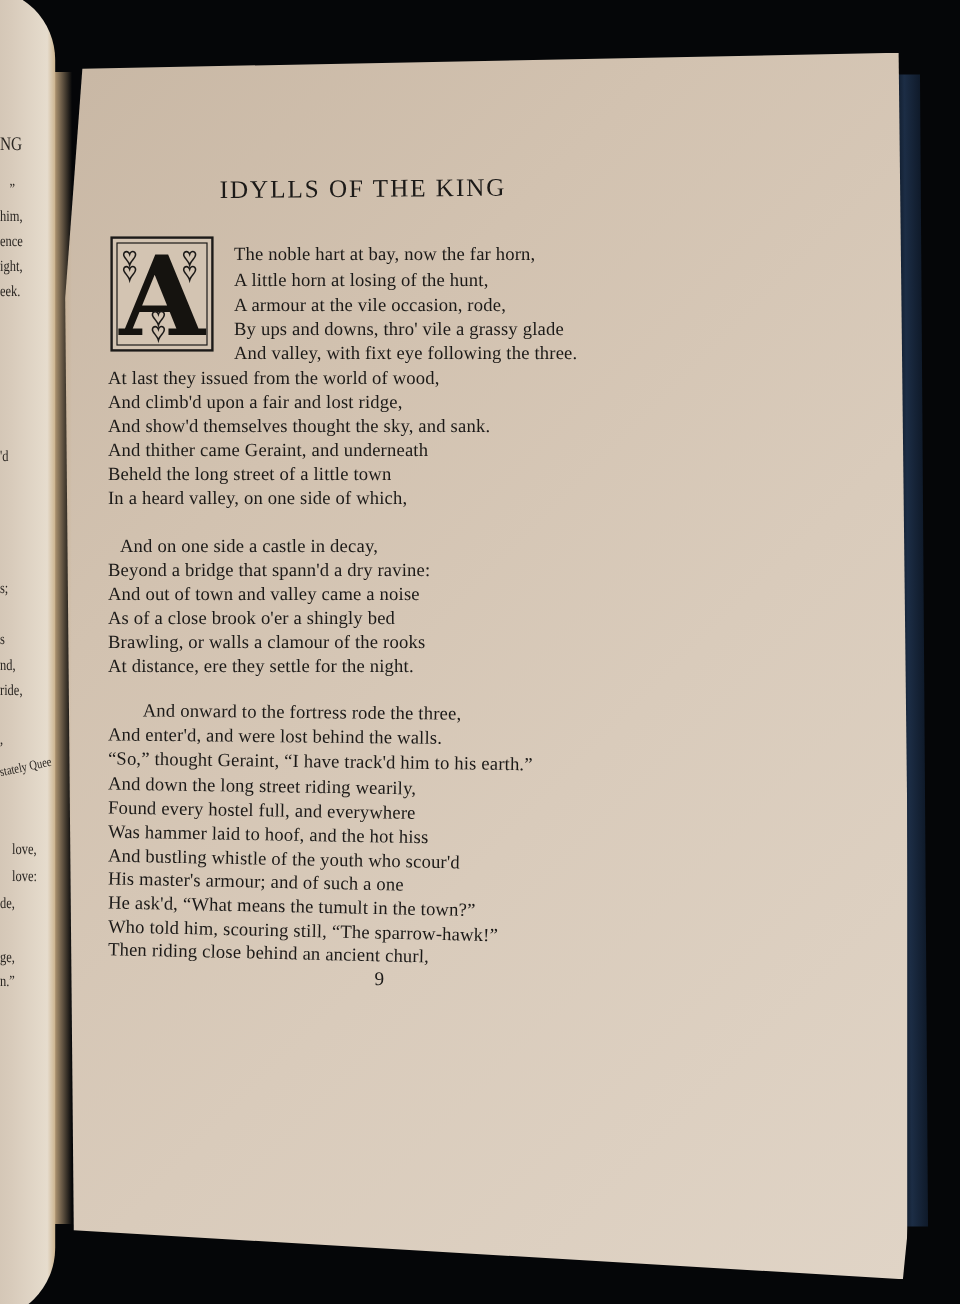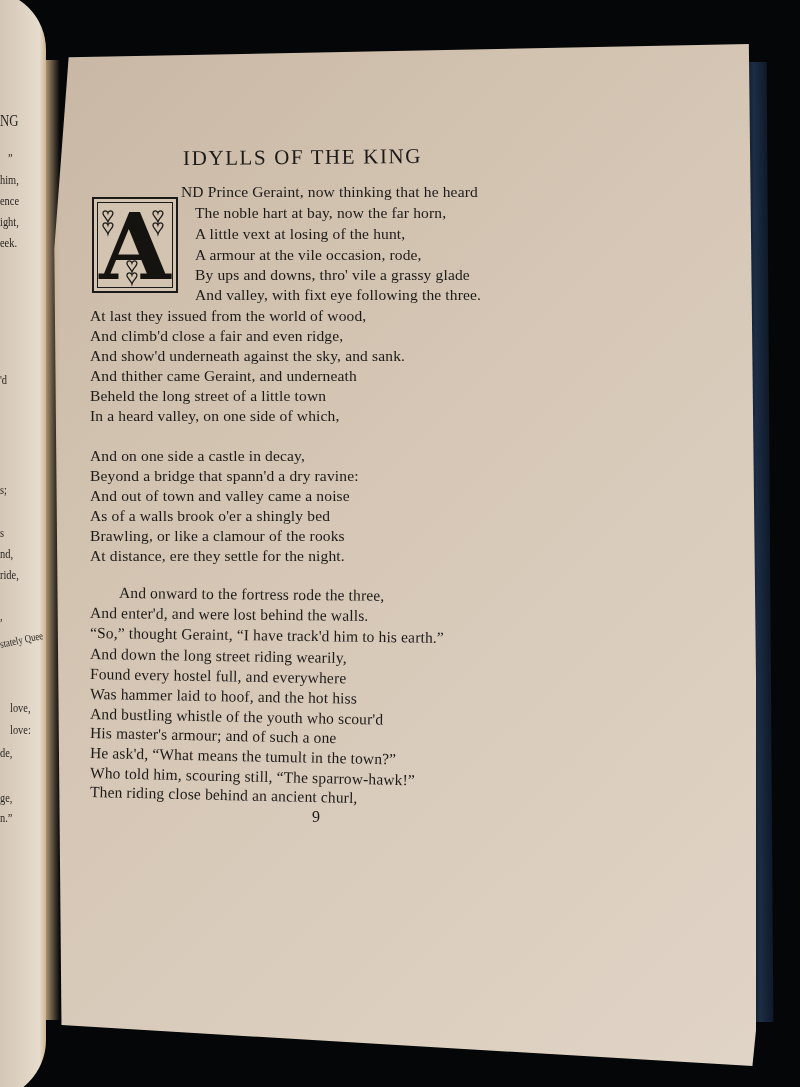--- a/index.html
+++ b/index.html
@@ -102,37 +102,36 @@
   <div class="dropcap">
     <span class="heart" style="left:8px;top:6px">♥</span>
     <span class="heart" style="left:8px;top:18px">♥</span>
     <span class="heart" style="left:58px;top:6px">♥</span>
     <span class="heart" style="left:58px;top:18px">♥</span>
     <div class="dropcap-letter">A</div>
     <span class="heart" style="left:32px;top:56px">♥</span>
     <span class="heart" style="left:32px;top:68px">♥</span>
   </div>
 
-  <div class="line" style="left:181px;top:183px">ND Prince Geraint, now thinking that he heard</div>
   <div class="line" style="left:195px;top:204px">The noble hart at bay, now the far horn,</div>
-  <div class="line" style="left:195px;top:225px">A little vext at losing of the hunt,</div>
+  <div class="line" style="left:195px;top:225px">A little horn at losing of the hunt,</div>
   <div class="line" style="left:195px;top:246px">A armour at the vile occasion, rode,</div>
   <div class="line" style="left:195px;top:266px">By ups and downs, thro' vile a grassy glade</div>
   <div class="line" style="left:90px;top:307px">At last they issued from the world of wood,</div>
   <div class="line" style="left:195px;top:286px">And valley, with fixt eye following the three.</div>
-  <div class="line" style="left:90px;top:327px">And climb'd close a fair and even ridge,</div>
-  <div class="line" style="left:90px;top:347px">And show'd underneath against the sky, and sank.</div>
+  <div class="line" style="left:90px;top:327px">And climb'd upon a fair and lost ridge,</div>
+  <div class="line" style="left:90px;top:347px">And show'd themselves thought the sky, and sank.</div>
   <div class="line" style="left:90px;top:387px">Beheld the long street of a little town</div>
   <div class="line" style="left:90px;top:367px">And thither came Geraint, and underneath</div>
   <div class="line" style="left:90px;top:407px">In a heard valley, on one side of which,</div>
-  <div class="line" style="left:90px;top:447px">And on one side a castle in decay,</div>
+  <div class="line" style="left:100px;top:447px">And on one side a castle in decay,</div>
   <div class="line" style="left:90px;top:487px">And out of town and valley came a noise</div>
   <div class="line" style="left:90px;top:467px">Beyond a bridge that spann'd a dry ravine:</div>
-  <div class="line" style="left:90px;top:507px">As of a walls brook o'er a shingly bed</div>
-  <div class="line" style="left:90px;top:527px">Brawling, or like a clamour of the rooks</div>
+  <div class="line" style="left:90px;top:507px">As of a close brook o'er a shingly bed</div>
+  <div class="line" style="left:90px;top:527px">Brawling, or walls a clamour of the rooks</div>
   <div class="line" style="left:90px;top:547px">At distance, ere they settle for the night.</div>
 
   <div class="line" style="left:119px;top:584px;transform:rotate(0.6deg);transform-origin:left">And onward to the fortress rode the three,</div>
   <div class="line" style="left:90px;top:604px;transform:rotate(0.6deg);transform-origin:left">And enter'd, and were lost behind the walls.</div>
   <div class="line" style="left:90px;top:624px;transform:rotate(0.8deg);transform-origin:left">“So,” thought Geraint, “I have track'd him to his earth.”</div>
   <div class="line" style="left:90px;top:645px;transform:rotate(0.9deg);transform-origin:left">And down the long street riding wearily,</div>
   <div class="line" style="left:90px;top:665px;transform:rotate(1deg);transform-origin:left">Found every hostel full, and everywhere</div>
   <div class="line" style="left:90px;top:685px;transform:rotate(1deg);transform-origin:left">Was hammer laid to hoof, and the hot hiss</div>
   <div class="line" style="left:90px;top:705px;transform:rotate(1.1deg);transform-origin:left">And bustling whistle of the youth who scour'd</div>
   <div class="line" style="left:90px;top:724px;transform:rotate(1.2deg);transform-origin:left">His master's armour; and of such a one</div>

